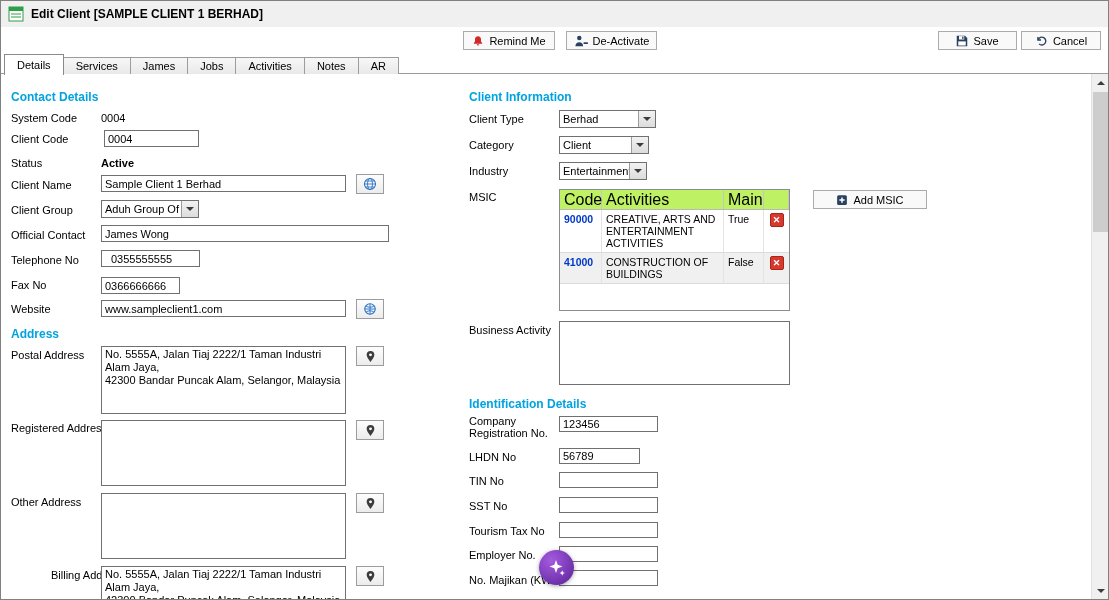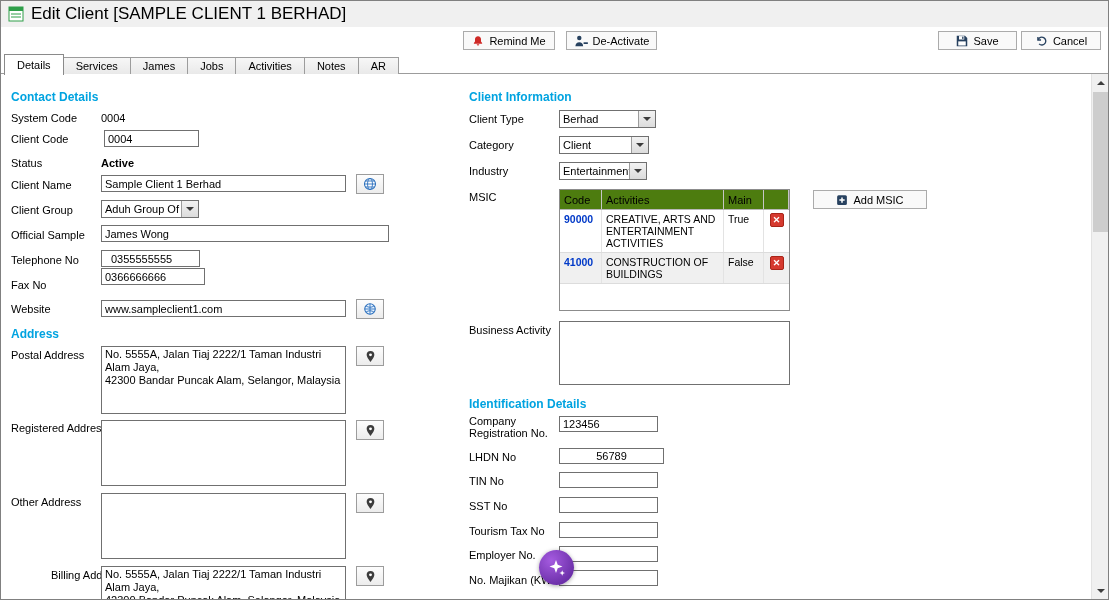--- a/index.html
+++ b/index.html
@@ -1,20 +1,20 @@
 <!DOCTYPE html>
 <html><head>
 <meta charset="utf-8">
 <style>
   html,body{margin:0;padding:0;}
   body{font-family:"Liberation Sans",sans-serif;background:#d8d8d8;}
   .window{position:relative;width:1109px;height:600px;background:#fff;border:1px solid #808080;overflow:hidden;font-size:11px;color:#000;box-sizing:border-box;}
   .window *{box-sizing:border-box;}
   .titlebar{position:absolute;left:0;top:0;right:0;height:26px;background:#f0f0f0;display:flex;align-items:center;padding-left:7px;z-index:3;}
-  .title{font-weight:normal;font-size:17px;margin-left:7px;}
+  .title{font-weight:bold;font-size:12px;margin-left:7px;}
   .win-btn{position:absolute;top:5px;width:25px;height:19px;border:1px solid #9c9c9c;background:#f4f4f4;display:flex;align-items:center;justify-content:center;font-size:11px;padding:0;}
   .close-x{font-size:12px;font-weight:bold;line-height:1;}
   .btn{position:absolute;height:19px;border:1px solid #ababab;background:#f9f9f9;display:inline-flex;align-items:center;justify-content:center;gap:5px;font-size:11px;font-family:inherit;padding:0 6px;z-index:3;}
   .tabs{position:absolute;left:3px;top:52px;height:21px;display:flex;align-items:flex-end;z-index:4;}
   .tab{height:17px;border:1px solid #9c9c9c;border-bottom:none;background:linear-gradient(#f7f7f7,#e9e9e9);padding:0 12px;display:flex;align-items:center;margin-right:-1px;position:relative;}
   .tab.active{height:21px;background:#fff;z-index:5;margin-bottom:-1px;border-color:#8a8a8a;}
   .content-border{position:absolute;left:0;top:72px;right:0;bottom:0;border-top:1px solid #9c9c9c;background:#fff;z-index:1;}
   .h-blue{position:absolute;color:#00a3e0;font-weight:bold;font-size:12px;z-index:2;}
   .lbl{position:absolute;font-size:11px;z-index:2;}
   .nowrap{white-space:nowrap;}
@@ -22,21 +22,21 @@
   .inp{position:absolute;height:17px;border:1px solid #707070;font-size:11px;font-family:inherit;padding:0 3px;background:#fff;z-index:2;}
   .ta{position:absolute;border:1px solid #707070;font-size:11px;font-family:inherit;padding:1px 3px;background:#fff;resize:none;z-index:2;overflow:hidden;line-height:13px;}
   .icon-btn{position:absolute;width:28px;height:20px;border:1px solid #9c9c9c;background:linear-gradient(#fdfdfd,#ececec);display:flex;align-items:center;justify-content:center;padding:0;z-index:2;}
   .combo{position:absolute;height:18px;border:1px solid #707070;background:#fff;display:flex;align-items:stretch;z-index:2;}
   .combo .txt{flex:1;display:flex;align-items:center;padding:0 3px;overflow:hidden;white-space:nowrap;}
   .combo .arrbox{width:17px;background:linear-gradient(#f2f2f2,#dcdcdc);border-left:1px solid #9c9c9c;display:flex;align-items:center;justify-content:center;}
   .tri-down{width:0;height:0;border-left:4px solid transparent;border-right:4px solid transparent;border-top:4px solid #3c3c3c;}
   .tri-up{width:0;height:0;border-left:4px solid transparent;border-right:4px solid transparent;border-bottom:4px solid #3c3c3c;}
   .msic{position:absolute;left:558px;top:188px;width:231px;height:122px;border:1px solid #8c8c8c;background:#fff;z-index:2;font-size:10.5px;}
   .mrow{display:flex;border-bottom:1px solid #dcdcdc;}
-  .mhead{background:#4d7c0f;border-bottom:1px solid #b8b8b8;height:20px;font-size:11px;}
+  .mhead{background:#bef264;border-bottom:1px solid #b8b8b8;height:20px;font-size:16px;}
   .mcell{padding:3px 4px;border-right:1px solid #e3e3e3;line-height:12px;}
   .mhead .mcell{display:flex;align-items:center;border-right:1px solid #c6c6c6;padding:0 4px;}
   .c1{width:42px;flex:none;}
   .c2{width:122px;flex:none;}
   .c3{width:40px;flex:none;}
   .c4{flex:1;border-right:none;display:flex;justify-content:center;align-items:flex-start;padding-top:3px;}
   .ralt{background:#f0f0f0;}
   .codelink{color:#0039c8;font-weight:bold;}
   .del-btn{width:14px;height:14px;background:#d63a2f;border:1px solid #a82519;border-radius:2px;color:#fff;font-size:9px;font-weight:bold;line-height:11px;text-align:center;padding:0;font-family:inherit;}
   .fab{position:absolute;left:538px;top:549px;width:35px;height:35px;border-radius:50%;background:radial-gradient(circle at 35% 30%,#a55be0,#6b2fa8 75%);display:flex;align-items:center;justify-content:center;box-shadow:0 1px 4px rgba(0,0,0,.35);z-index:6;border:none;}
@@ -149,28 +149,28 @@
   </button>
 
   <div class="lbl nowrap" style="left:10px;top:203px;">Client Group</div>
   <div class="combo" style="left:100px;top:199px;width:98px;">
     <span class="txt">Aduh Group Of C</span>
     <span class="arrbox">
         <span class="tri-down"></span>
       </span>
   </div>
 
-  <div class="lbl nowrap" style="left:10px;top:228px;">Official Sample</div>
+  <div class="lbl nowrap" style="left:10px;top:228px;">Official Contact</div>
   <input class="inp" style="left: 100px; top: 224px; width: 288px;" value="James Wong">
 
   <div class="lbl nowrap" style="left:10px;top:253px;">Telephone No</div>
   <input class="inp" style="left: 100px; top: 249px; width: 99px; padding-left: 9px;" value="0355555555">
 
   <div class="lbl nowrap" style="left:10px;top:278px;">Fax No</div>
-  <input class="inp" style="left: 100px; top: 267px; width: 104px;" value="0366666666">
+  <input class="inp" style="left: 100px; top: 276px; width: 79px;" value="0366666666">
 
   <div class="lbl nowrap" style="left:10px;top:302px;">Website</div>
   <input class="inp" style="left: 100px; top: 299px; width: 245px;" value="www.sampleclient1.com">
   <button class="icon-btn" style="left:355px;top:298px;">
     <span style="display:inline-flex;">
       <svg width="14" height="14" viewBox="0 0 16 16">
           <circle cx="8" cy="8" r="6" fill="#eaf4ff" stroke="#2a6fbd" stroke-width="1.2"></circle>
           <path d="M2 8h12M8 2v12M3.5 4.5c2.5 2 6.5 2 9 0M3.5 11.5c2.5-2 6.5-2 9 0" stroke="#2a6fbd" fill="none"></path>
         </svg>
     </span>
@@ -289,21 +289,21 @@
 
   <div class="lbl nowrap" style="left:468px;top:323px;">Business Activity</div>
   <textarea class="ta" style="left: 558px; top: 320px; width: 231px; height: 64px;"></textarea>
 
   <div class="h-blue" style="left:468px;top:396px;">Identification Details</div>
 
   <div class="lbl" style="left:468px;top:414px;width:86px;line-height:12px;">Company Registration No.</div>
   <input class="inp" style="left: 558px; top: 415px; width: 99px; height: 16px;" value="123456">
 
   <div class="lbl nowrap" style="left:468px;top:450px;">LHDN No</div>
-  <input class="inp" style="left: 558px; top: 447px; width: 105px; height: 16px; text-align: center;" value="56789">
+  <input class="inp" style="left: 558px; top: 447px; width: 81px; height: 16px;" value="56789">
 
   <div class="lbl nowrap" style="left:468px;top:474px;">TIN No</div>
   <input class="inp" style="left: 558px; top: 471px; width: 99px; height: 16px;" value="">
 
   <div class="lbl nowrap" style="left:468px;top:499px;">SST No</div>
   <input class="inp" style="left: 558px; top: 496px; width: 99px; height: 16px;" value="">
 
   <div class="lbl nowrap" style="left:468px;top:524px;">Tourism Tax No</div>
   <input class="inp" style="left: 558px; top: 521px; width: 99px; height: 16px;" value="">
 

